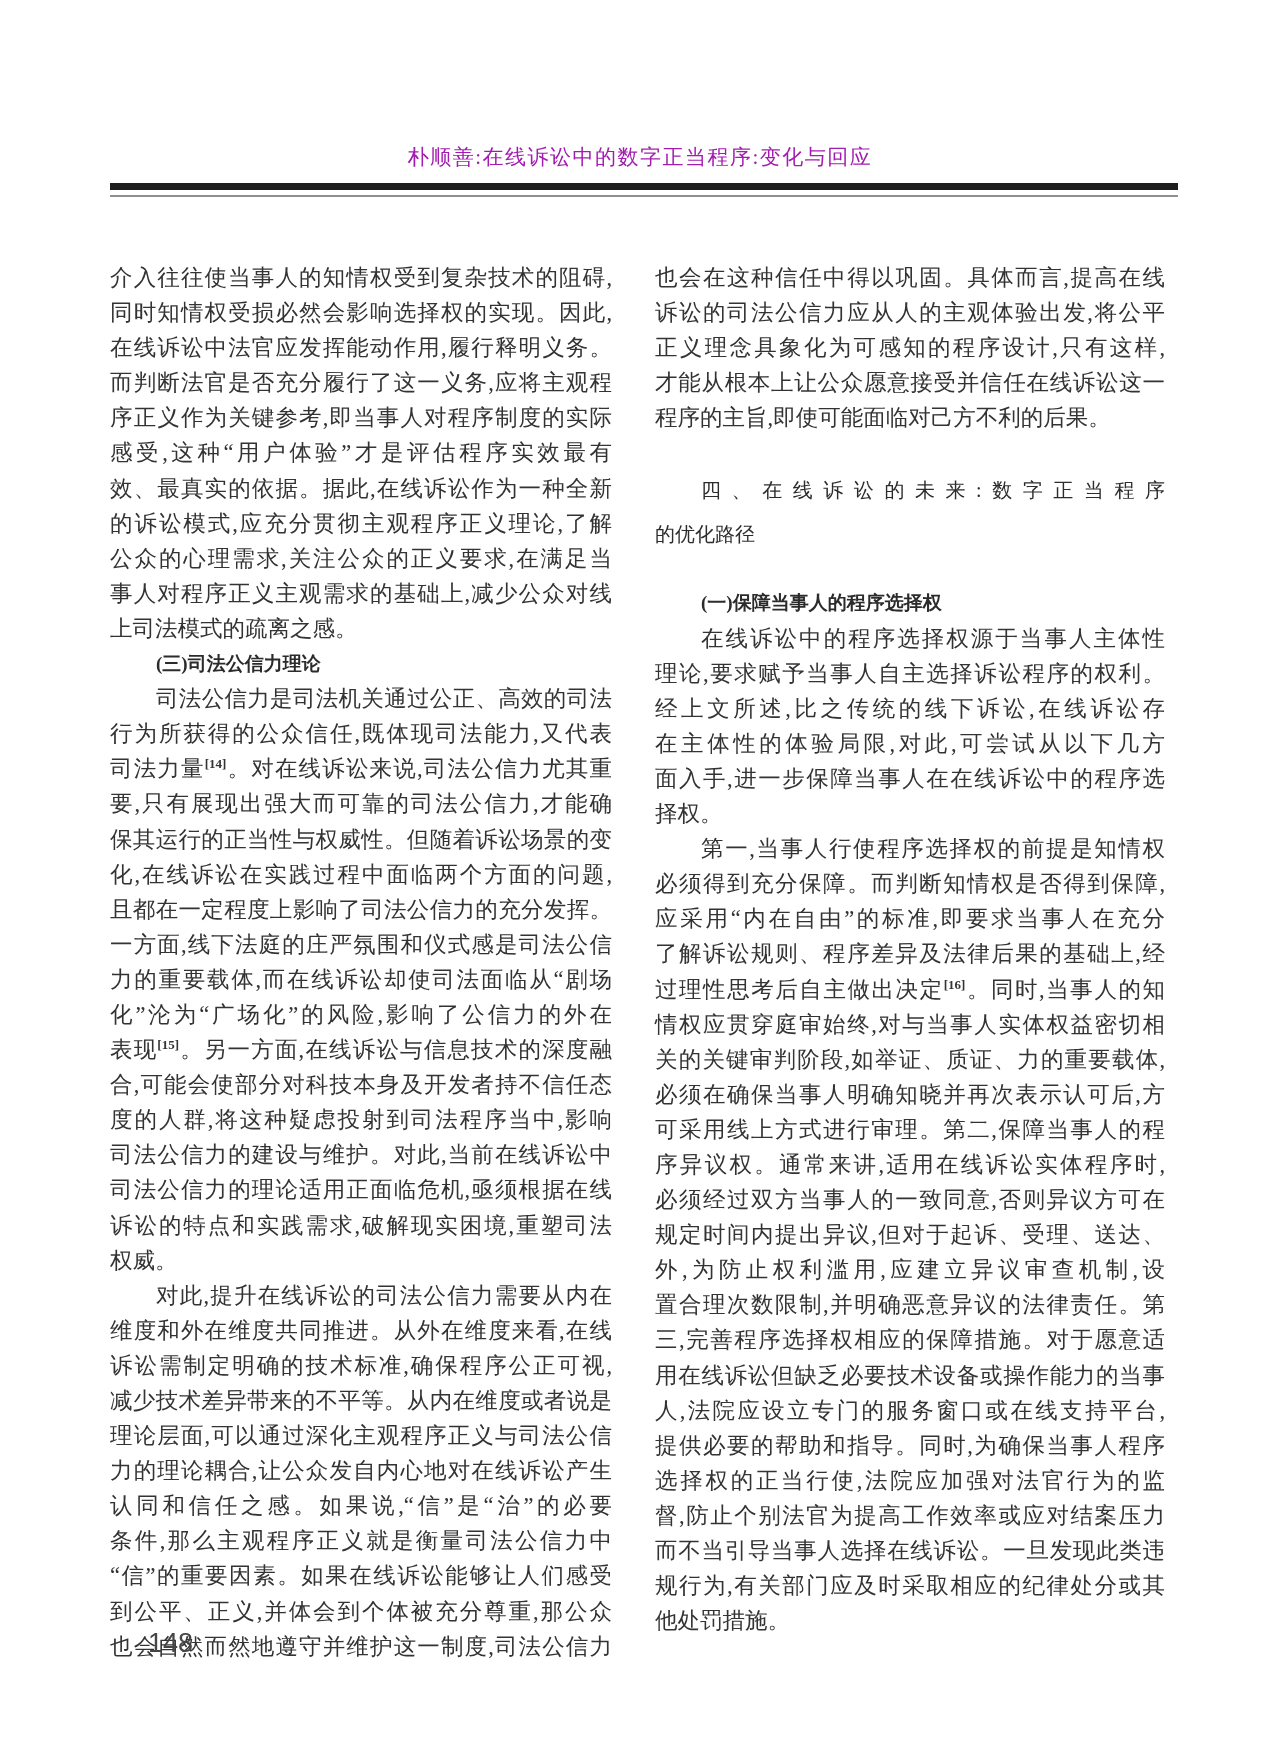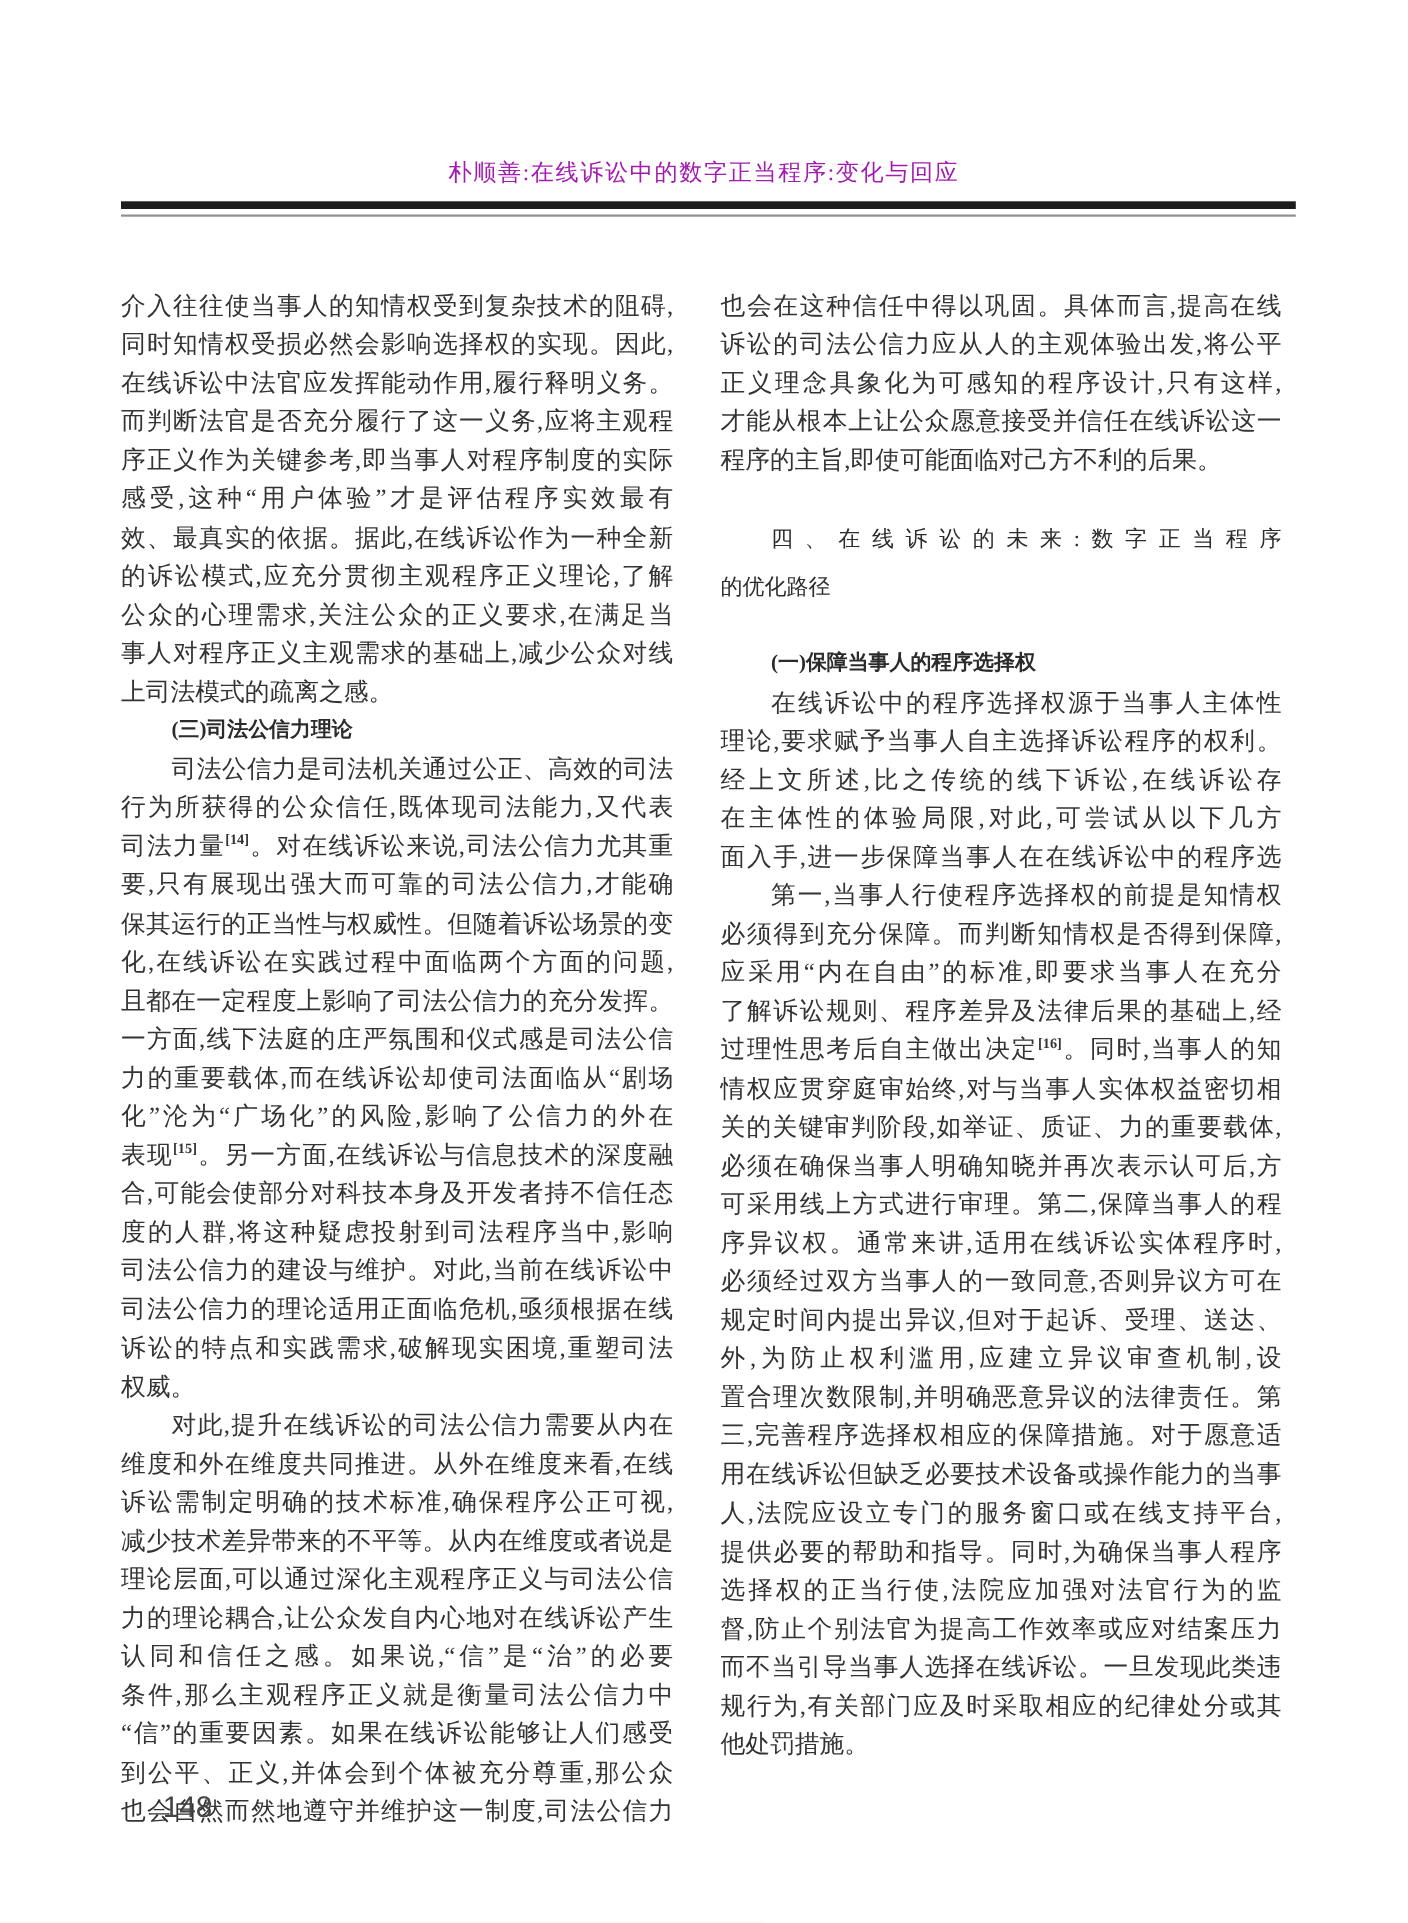--- a/index.html
+++ b/index.html
@@ -119,20 +119,21 @@
       <div class="ln full">才能从根本上让公众愿意接受并信任在线诉讼这一</div>
       <div class="ln">程序的主旨,即使可能面临对己方不利的后果。</div>
       <div class="h1 h1-first indent">四、在线诉讼的未来:数字正当程序</div>
       <div class="h1">的优化路径</div>
       <div class="ln sub indent gap">(一)保障当事人的程序选择权</div>
       <div class="ln full indent">在线诉讼中的程序选择权源于当事人主体性</div>
       <div class="ln full">理论,要求赋予当事人自主选择诉讼程序的权利。</div>
       <div class="ln full">经上文所述,比之传统的线下诉讼,在线诉讼存</div>
       <div class="ln full">在主体性的体验局限,对此,可尝试从以下几方</div>
       <div class="ln full">面入手,进一步保障当事人在在线诉讼中的程序选</div>
+      <div class="ln">择权。</div>
       <div class="ln full indent">第一,当事人行使程序选择权的前提是知情权</div>
       <div class="ln full">必须得到充分保障。而判断知情权是否得到保障,</div>
       <div class="ln full">应采用“内在自由”的标准,即要求当事人在充分</div>
       <div class="ln full">了解诉讼规则、程序差异及法律后果的基础上,经</div>
       <div class="ln full">过理性思考后自主做出决定<sup>[16]</sup>。同时,当事人的知</div>
       <div class="ln full">情权应贯穿庭审始终,对与当事人实体权益密切相</div>
       <div class="ln full">关的关键审判阶段,如举证、质证、力的重要载体,</div>
       <div class="ln full">必须在确保当事人明确知晓并再次表示认可后,方</div>
       <div class="ln full">可采用线上方式进行审理。第二,保障当事人的程</div>
       <div class="ln full">序异议权。通常来讲,适用在线诉讼实体程序时,</div>

